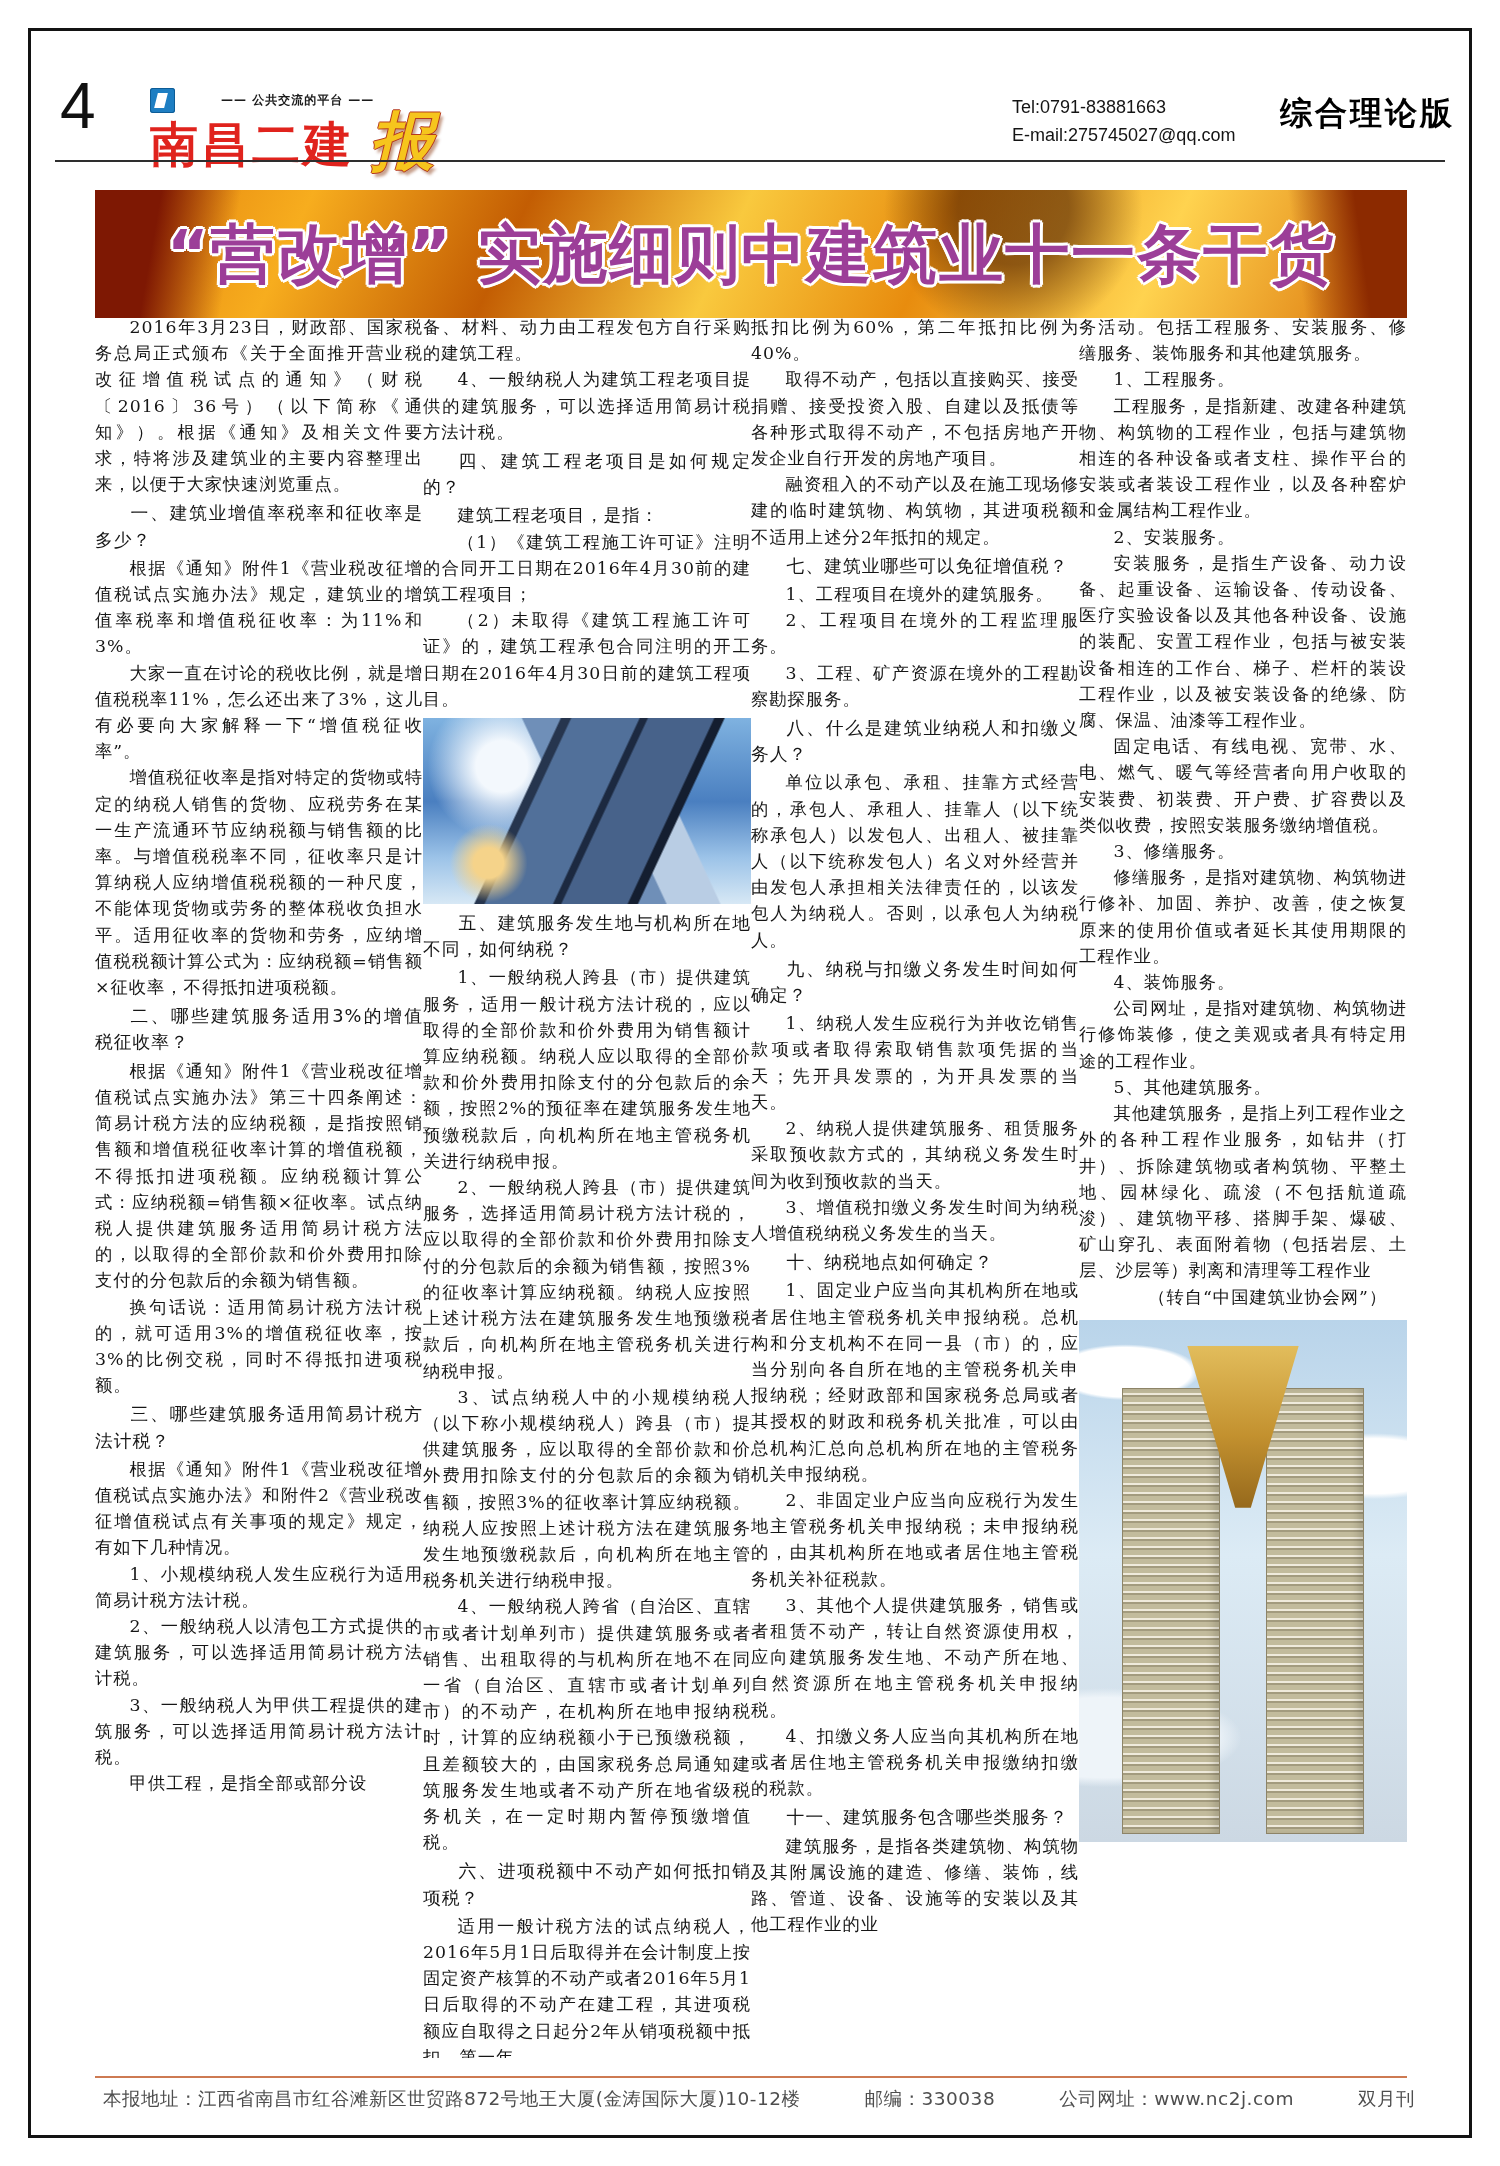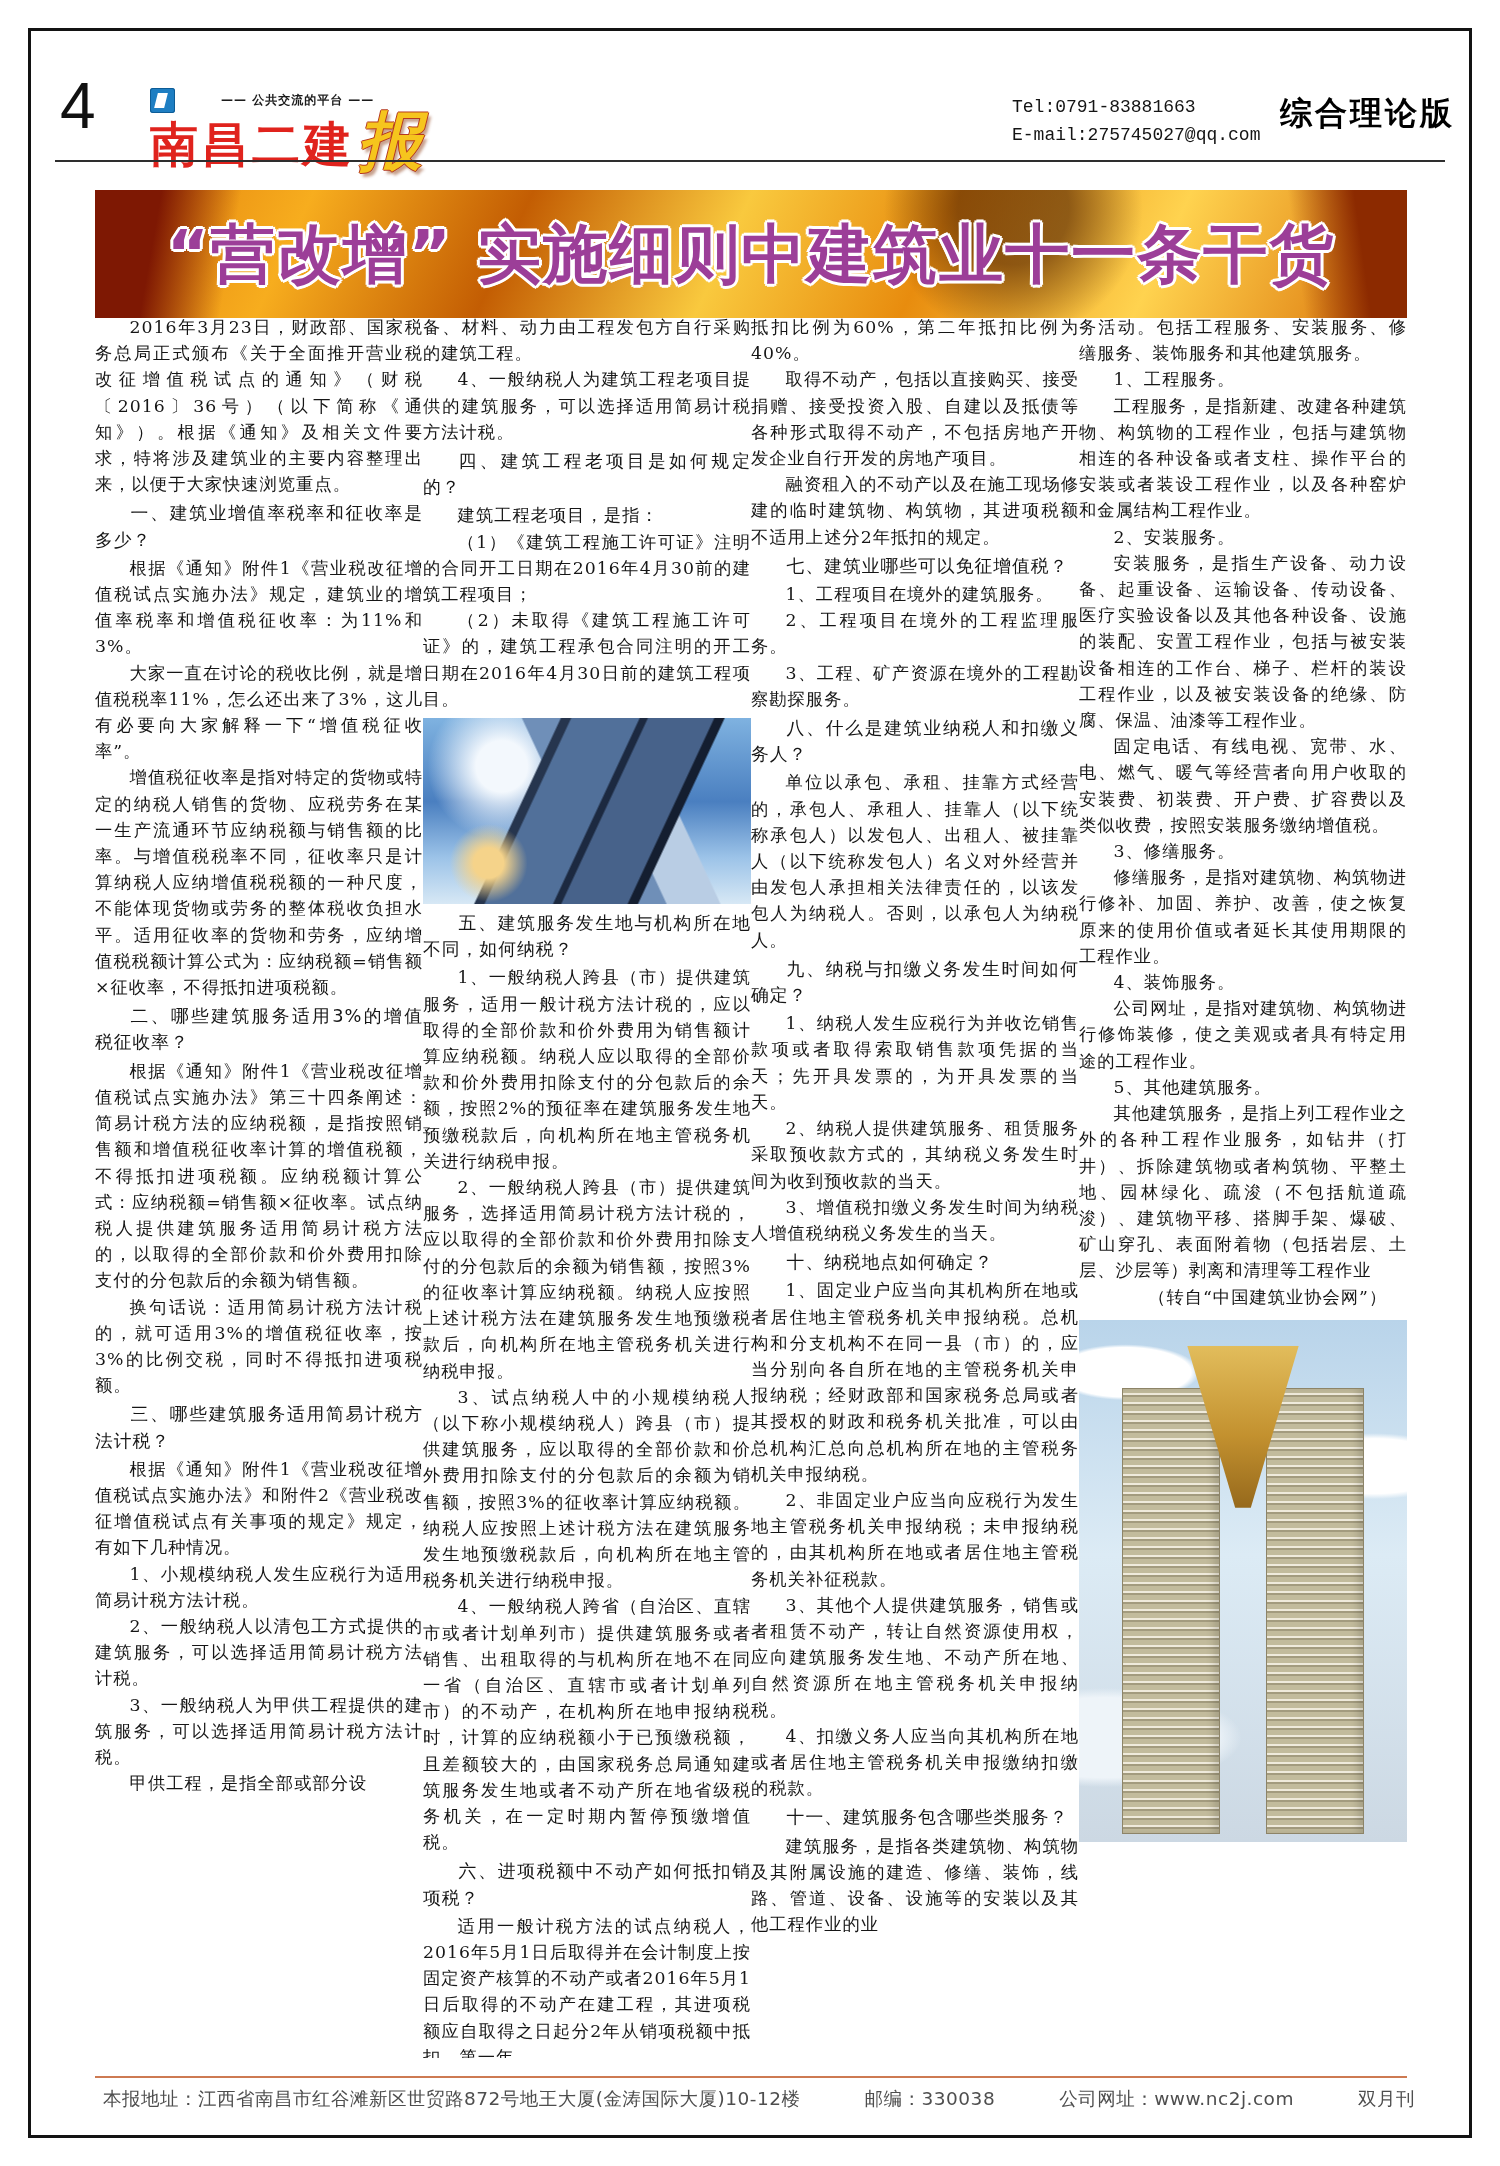--- a/index.html
+++ b/index.html
@@ -11,27 +11,27 @@
   .page-num{position:absolute;left:60px;top:74px;font-size:64px;line-height:1;
             font-family:"Liberation Sans",sans-serif;color:#111;}
   .masthead{position:absolute;left:150px;top:88px;}
   .tagline-row{display:flex;align-items:center;gap:9px;}
   .logo-sq{width:25px;height:25px;background:#1e7ec2;border-radius:3px;position:relative;
            box-shadow:inset 0 0 0 1px #0d5c96;}
   .logo-sq::after{content:"";position:absolute;left:6px;top:5px;width:10px;height:15px;
            background:#fff;transform:skewX(-14deg);}
   .tagline{font-size:12px;font-weight:700;color:#1b1b1b;letter-spacing:1px;
            font-family:"DejaVu Sans",sans-serif;margin-left:37px;}
-  .title-row{display:flex;align-items:flex-end;gap:4px;margin-top:1px;}
+  .title-row{display:flex;align-items:flex-end;gap:16px;margin-top:1px;}
   .masthead-title{font-family:"DejaVu Sans",sans-serif;font-weight:900;font-size:48px;
            line-height:1;color:#e0231d;letter-spacing:3px;}
   .masthead-bao{font-family:"DejaVu Serif",serif;font-style:italic;font-weight:900;
            font-size:64px;line-height:.85;color:#f6c51d;
            text-shadow:1px 0 #b5391f,-1px 0 #b5391f,0 1px #b5391f,0 -1px #b5391f,3px 4px 3px rgba(130,45,0,.45);}
-  .contact{position:absolute;left:1012px;top:94px;font-family:Liberation Mono, monospace;
+  .contact{position:absolute;left:1012px;top:94px;font-family:Liberation Sans, sans-serif;
            font-size:18px;line-height:1.55;color:#141414;}
   .edition{position:absolute;left:1280px;top:92px;font-size:32px;font-weight:700;
            letter-spacing:3px;color:#000;font-family:"DejaVu Sans",sans-serif;}
   .header-rule{position:absolute;left:55px;right:55px;top:160px;height:2px;background:#2e2e2e;}
 
   
   .banner{position:absolute;left:95px;width:1312px;top:190px;height:128px;
           display:flex;align-items:center;justify-content:center;overflow:hidden;
           background:
             linear-gradient(100deg,#7e1803 0 5%,rgba(0,0,0,0) 11%),

